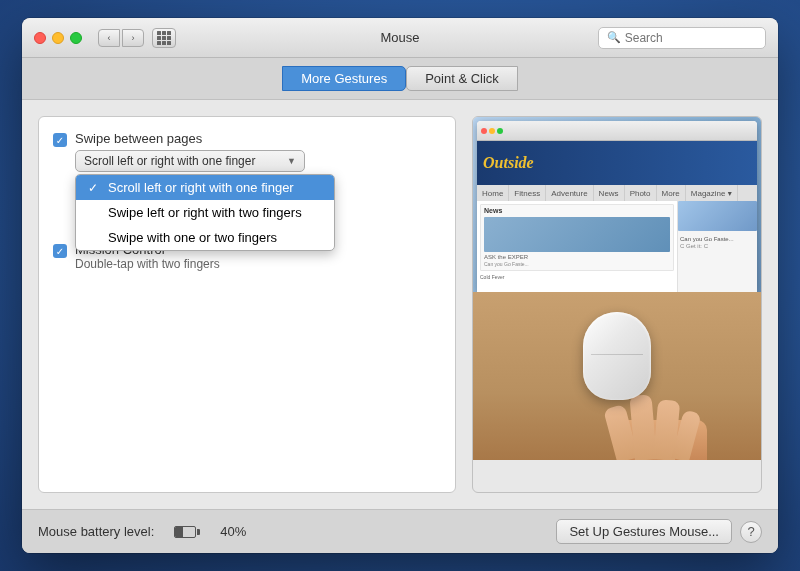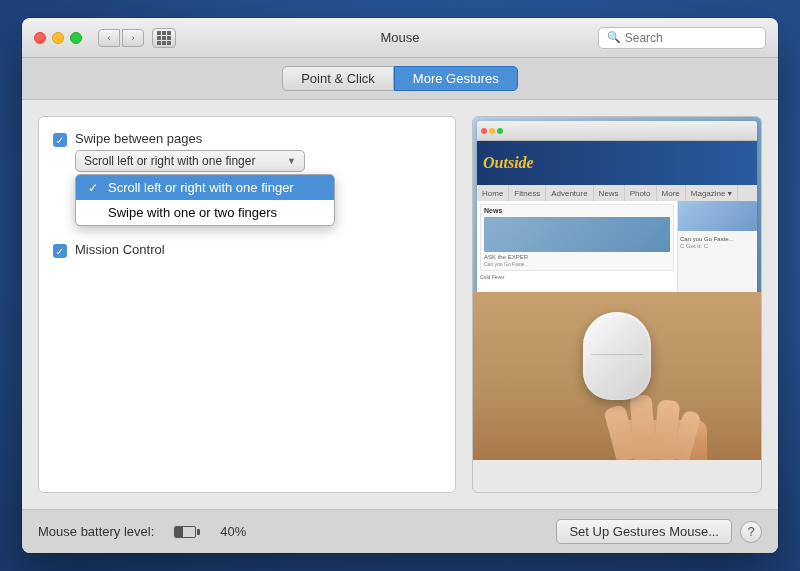--- a/index.html
+++ b/index.html
@@ -629,22 +629,22 @@
       </div>
     </div>
     <div class="titlebar-title">Mouse</div>
     <div class="search-bar">
       <span class="search-icon-svg">🔍</span>
       <input class="search-input-field" type="text" placeholder="Search" style="">
     </div>
   </div>
 
   <div class="tabbar">
+    <div class="tab active-tab">More Gestures</div>
     <div class="tab inactive-tab">Point &amp; Click</div>
-    <div class="tab active-tab">More Gestures</div>
   </div>
 
   <div class="content">
 
     <div class="settings-panel">
 
       <div class="setting-item">
         <div class="checkbox">✓</div>
         <div>
           <div class="setting-label">Swipe between pages</div>
@@ -654,31 +654,36 @@
               <span class="dropdown-arrow">▼</span>
             </button>
 
             <div class="dropdown-menu">
               <div class="dropdown-item selected">
                 <span class="checkmark">✓</span>
                 <span>Scroll left or right with one finger</span>
               </div>
               <div class="dropdown-item">
                 <span class="checkmark"></span>
+                <span>Swipe left or right with two fingers</span>
+              </div>
+              <div class="dropdown-item">
+                <span class="checkmark"></span>
                 <span>Swipe with one or two fingers</span>
               </div>
             </div>
           </div>
         </div>
       </div>
 
       <div class="setting-item" style="margin-top: 70px;">
         <div class="checkbox">✓</div>
         <div>
           <div class="setting-label">Mission Control</div>
+          <div class="setting-desc">Double-tap with two fingers</div>
         </div>
       </div>
 
     </div>
 
     <div class="preview-panel">
 
       <div class="preview-image-top">
         <div class="browser-mockup">
           <div class="browser-bar">

